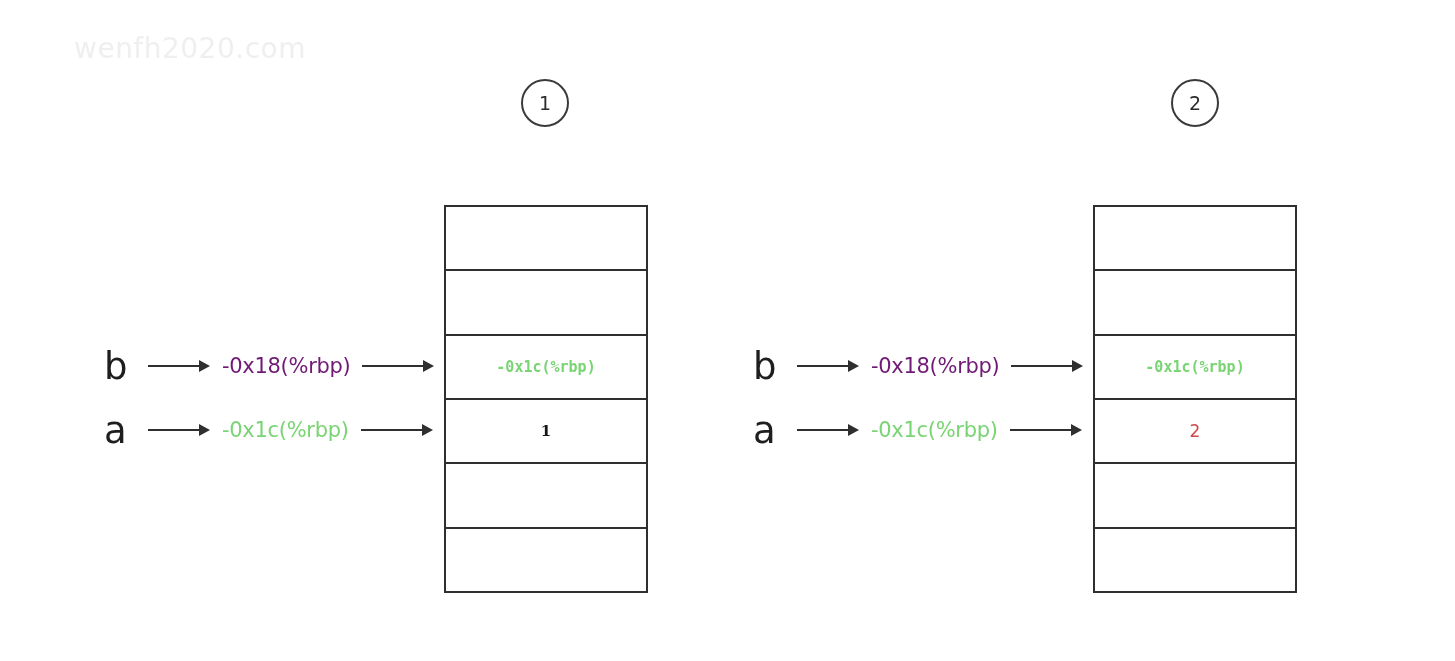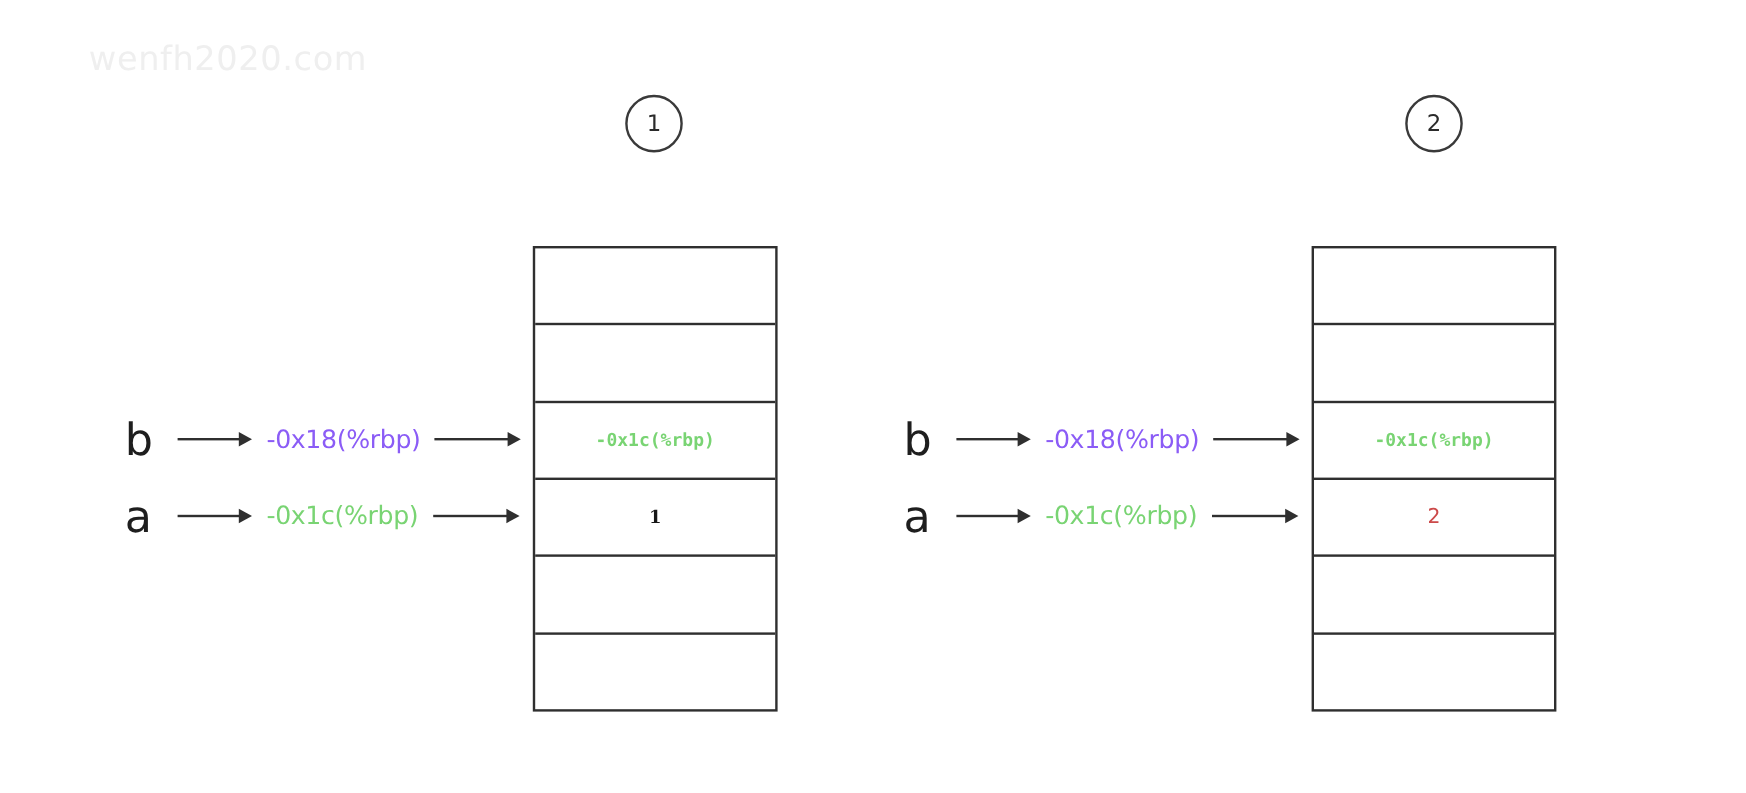--- a/index.html
+++ b/index.html
@@ -132,21 +132,21 @@
     border-left: 11px solid #2f2f2f;
     display: block;
     margin-left: -1px;
   }
   .arrow.short .shaft { width: 52px; }
   .arrow.long .shaft  { width: 62px; }
 
   .addr-label {
     font-family: "DejaVu Sans", sans-serif;
     font-size: 21px;
-    color: #8b5cf6;
+    color: #701a75;
     padding: 0 12px;
     letter-spacing: -0.3px;
   }
   .addr-label.green { color: #79d473; }
 </style>
 </head>
 <body>
 
 <div id="watermark">wenfh2020.com</div>
 

